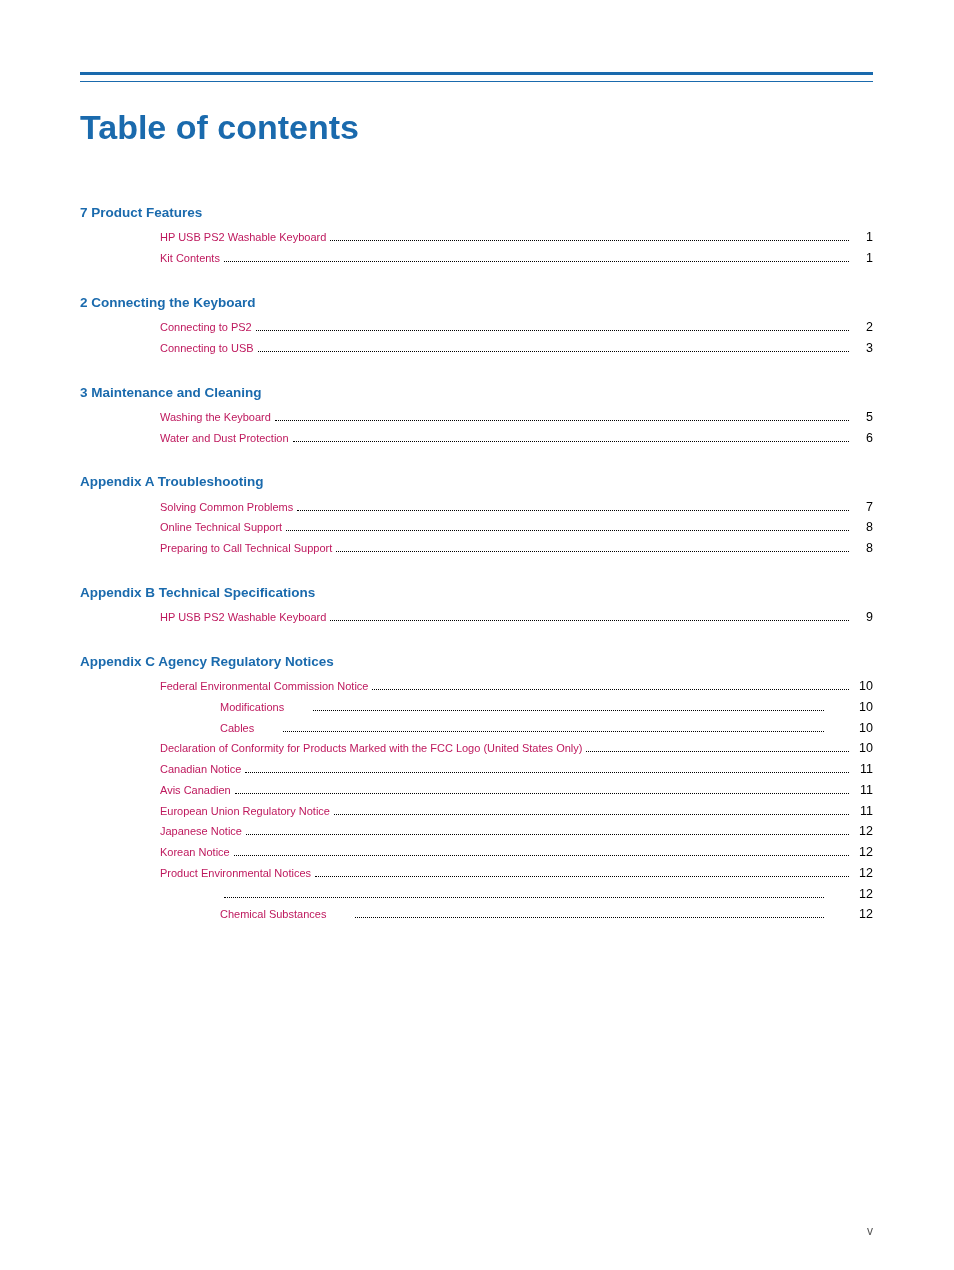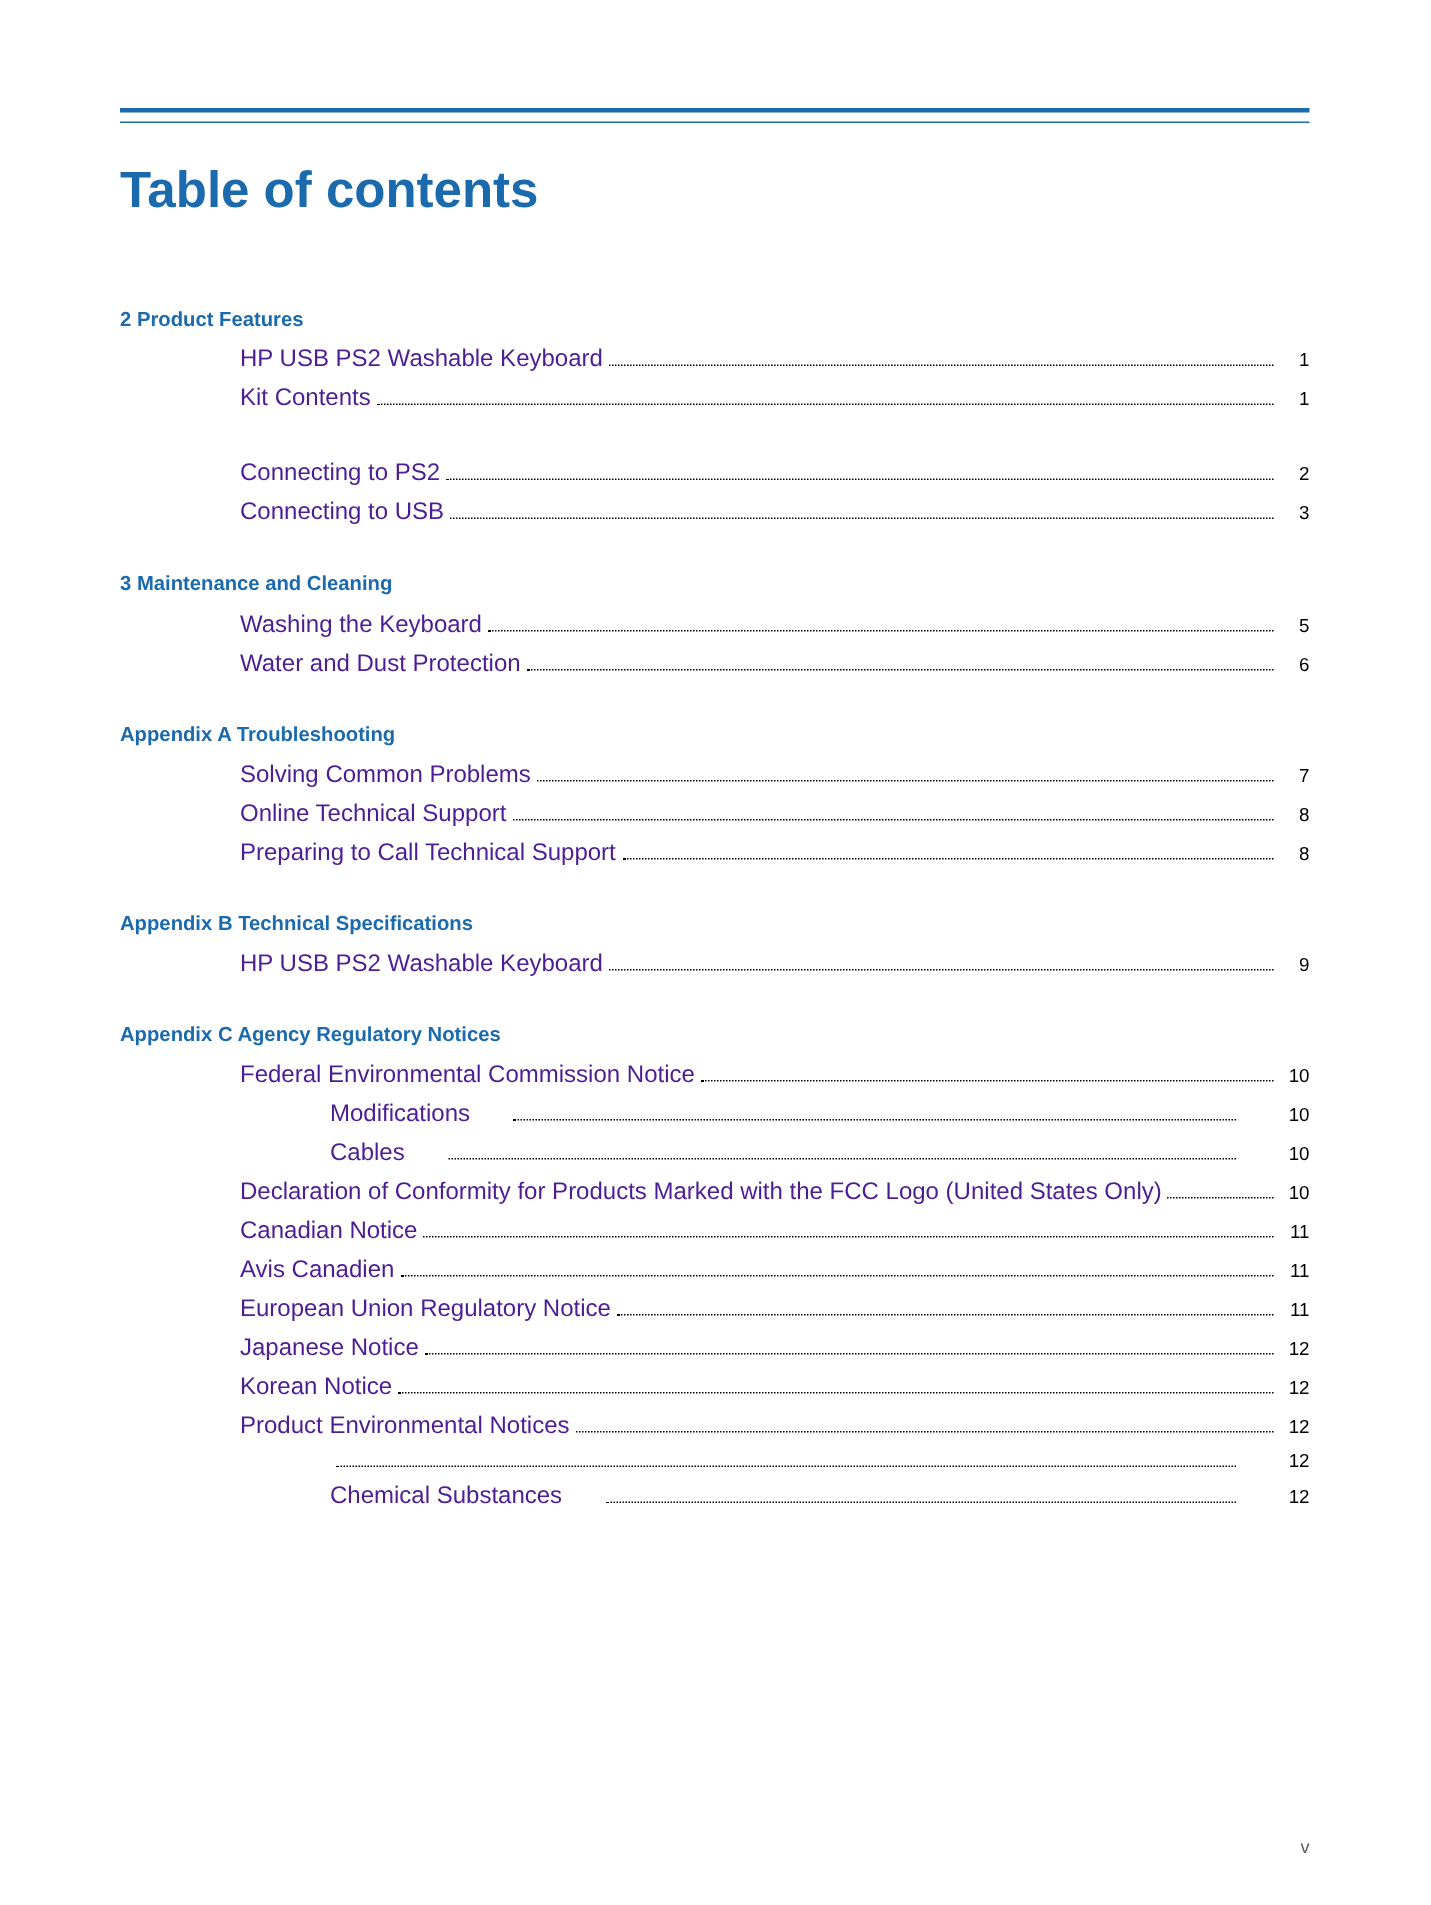--- a/index.html
+++ b/index.html
@@ -49,22 +49,22 @@
     }
     .toc-entry-indent1 {
       padding-left: 80px;
     }
     .toc-entry-indent2 {
       padding-left: 140px;
       gap: 25px;
     }
     .toc-label {
       white-space: nowrap;
-      color: #4c1d95;
-      font-size: 16px;
+      color: #be185d;
+      font-size: 11px;
     }
     .toc-dots {
       flex: 1;
       border-bottom: 1px dotted #000;
       margin: 0 4px 3px 4px;
       min-width: 20px;
     }
     .toc-page {
       white-space: nowrap;
       color: #000000;
@@ -84,33 +84,34 @@
 <body>
 
 <div class="page">
   <hr class="top-rule">
   <hr class="top-rule-thin">
   <h1 class="page-title">Table of contents</h1>
 
   <div id="toc-container">
 
   <div class="toc-section">
-        <div class="section-heading">2  Product Features</div>
+        <div class="section-heading">7  Product Features</div>
         <div class="toc-entry toc-entry-indent1">
           <span class="toc-label">HP USB PS2 Washable Keyboard</span>
           <span class="toc-dots"></span>
           <span class="toc-page">1</span>
         </div>
         <div class="toc-entry toc-entry-indent1">
           <span class="toc-label">Kit Contents</span>
           <span class="toc-dots"></span>
           <span class="toc-page">1</span>
         </div>
       </div>
       <div class="toc-section">
+        <div class="section-heading">2  Connecting the Keyboard</div>
         <div class="toc-entry toc-entry-indent1">
           <span class="toc-label">Connecting to PS2</span>
           <span class="toc-dots"></span>
           <span class="toc-page">2</span>
         </div>
         <div class="toc-entry toc-entry-indent1">
           <span class="toc-label">Connecting to USB</span>
           <span class="toc-dots"></span>
           <span class="toc-page">3</span>
         </div>

